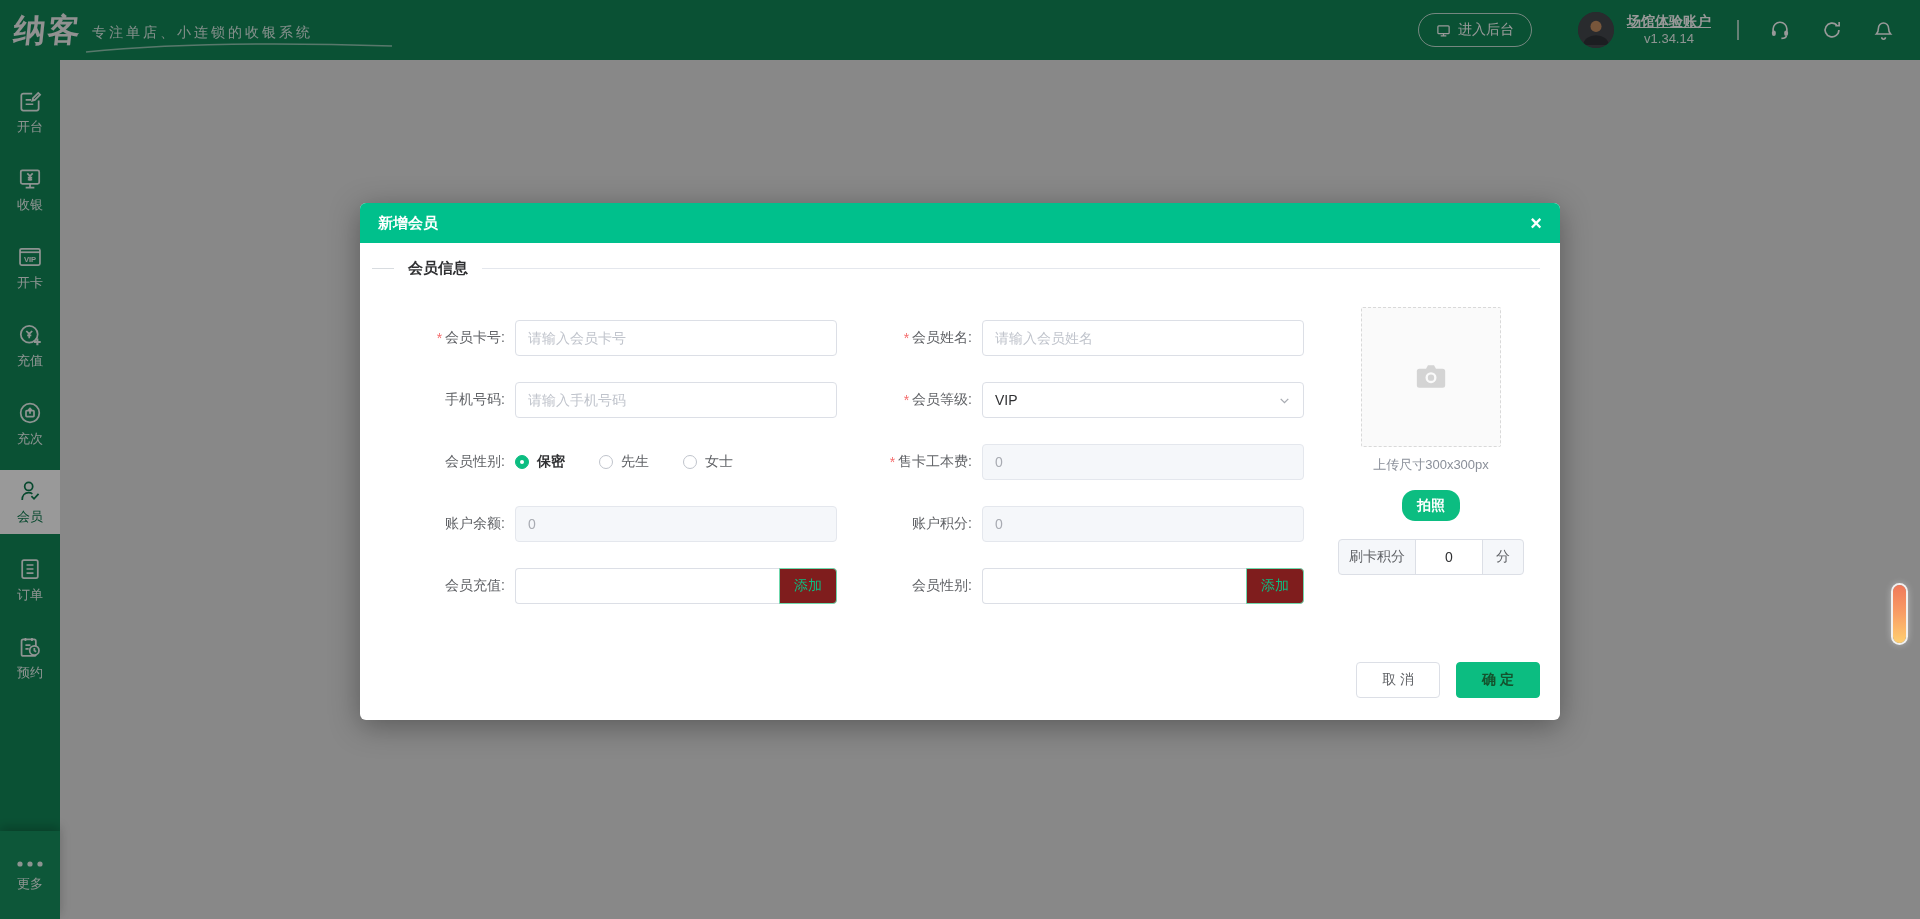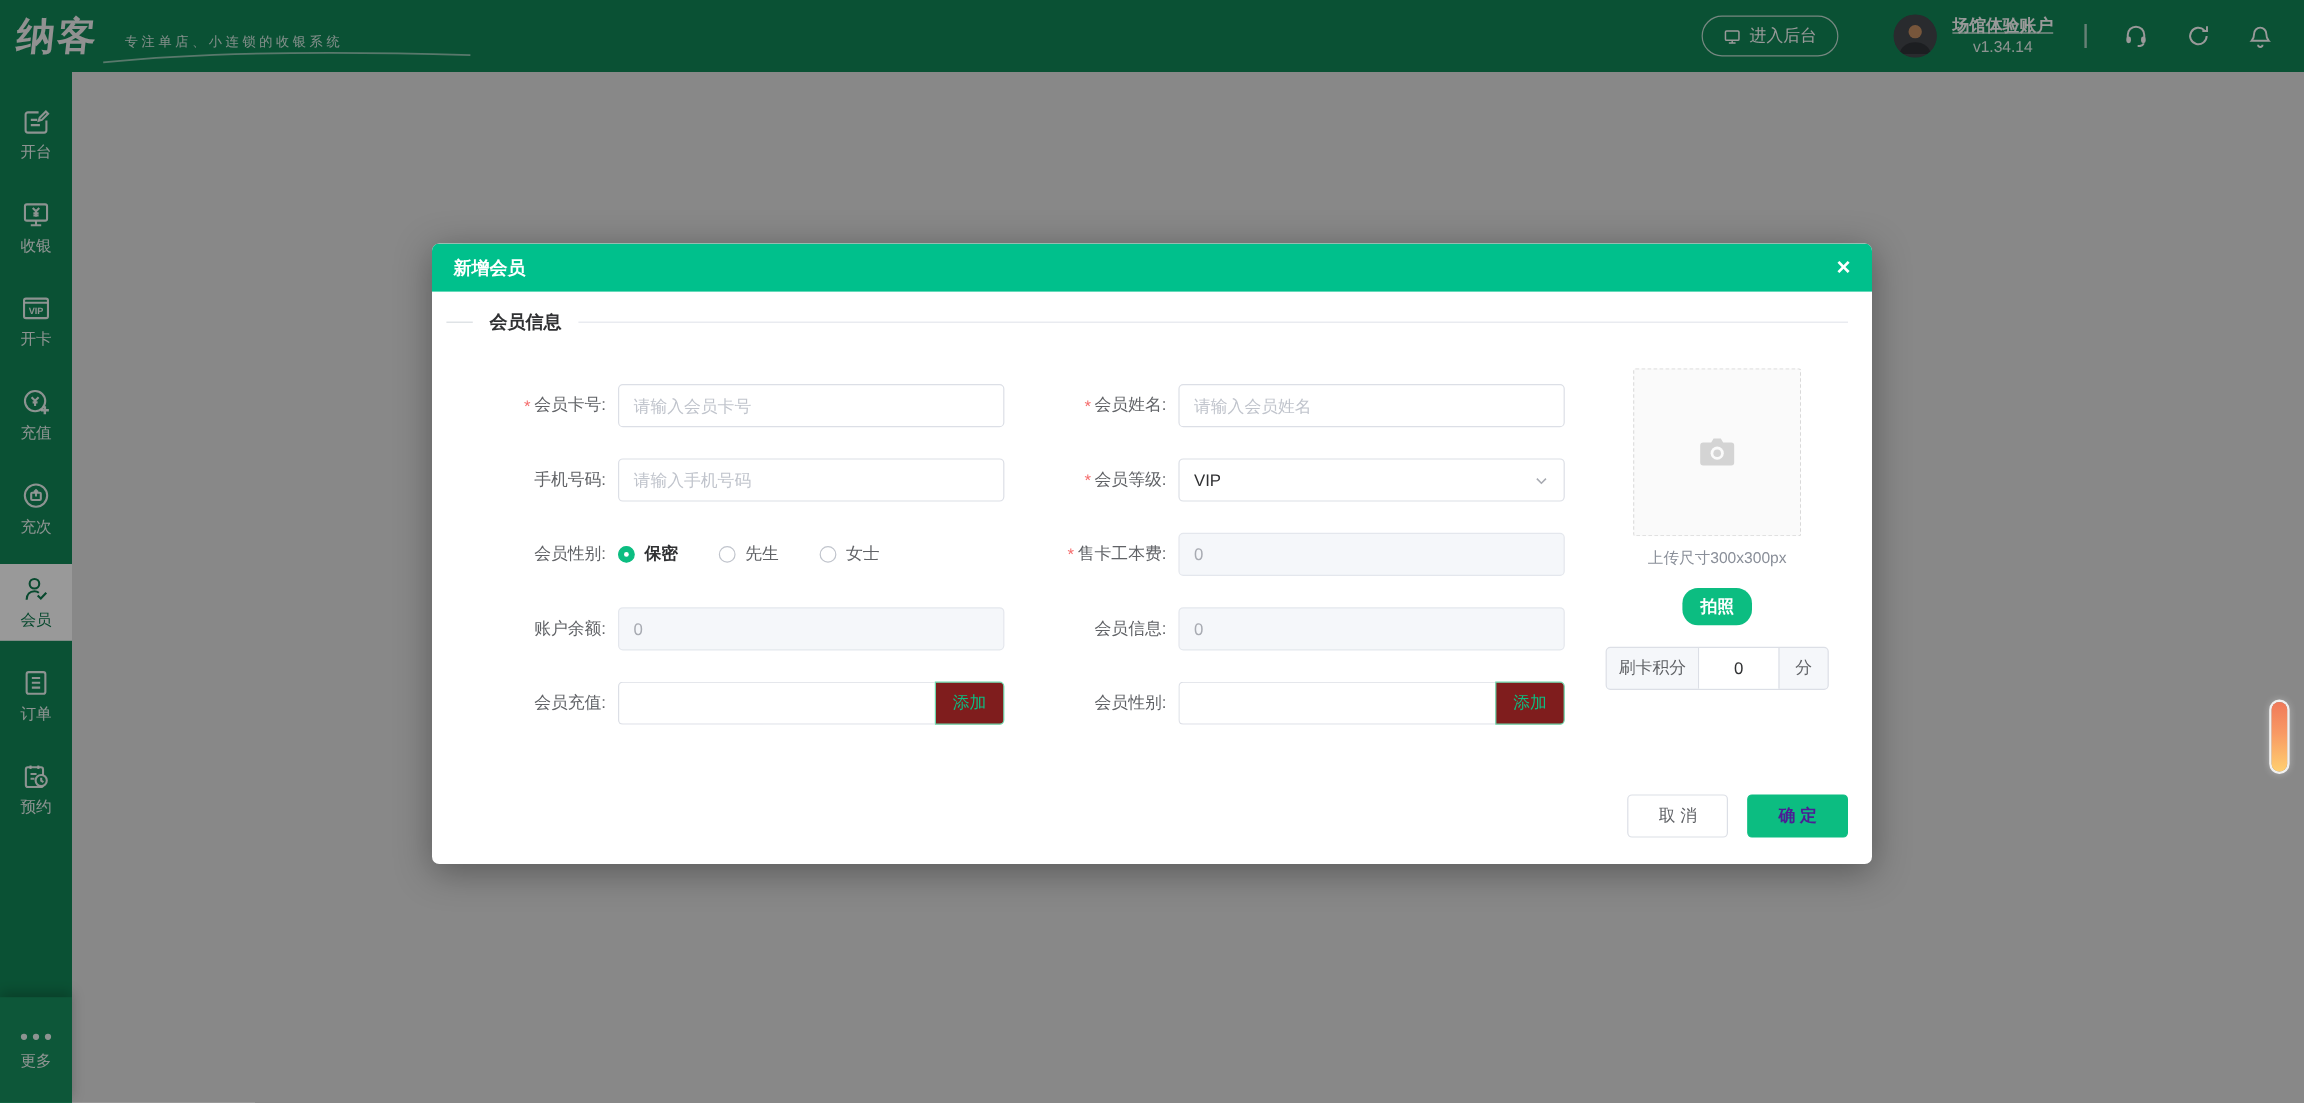--- a/index.html
+++ b/index.html
@@ -2,21 +2,21 @@
 <html><head>
 <meta charset="utf-8">
 <style>
   * { margin:0; padding:0; box-sizing:border-box; }
   html,body { width:1920px; height:919px; overflow:hidden; font-family:"Liberation Sans","DejaVu Sans",sans-serif; background:#e3e3e3; }
 
   
   .topbar { position:absolute; left:0; top:0; width:1920px; height:60px; background:#128858; display:flex; align-items:center; z-index:10; }
   .brand { display:flex; align-items:flex-end; margin-left:14px; position:relative; }
   .brand-logo { font-size:32px; font-weight:900; color:#f2f2f2; transform:skewX(-6deg); letter-spacing:2px; line-height:1; }
-  .brand-tagline { font-size:11px; color:rgba(255,255,255,.85); margin-left:22px; margin-bottom:4px; letter-spacing:3px; }
+  .brand-tagline { font-size:14px; color:rgba(255,255,255,.85); margin-left:10px; margin-bottom:4px; letter-spacing:3px; }
   .brand-swoosh { position:absolute; left:70px; bottom:-9px; }
   .topbar-right { margin-left:auto; display:flex; align-items:center; margin-right:26px; gap:4px; }
   .backstage-btn { display:flex; align-items:center; gap:7px; border:1px solid rgba(255,255,255,.75); border-radius:17px; height:34px; padding:0 17px; color:#fff; font-size:14px; cursor:pointer; background:transparent; }
   .avatar { width:36px; height:36px; border-radius:50%; overflow:hidden; background:#44474c; margin-left:42px; flex:none; }
   .account { margin-left:9px; text-align:center; color:#fff; line-height:1.25; }
   .account-name { font-size:14px; font-weight:bold;text-decoration:underline; }
   .account-version { font-size:13px; color:rgba(255,255,255,.92); }
   .topbar-divider { width:2px; height:20px; background:rgba(255,255,255,.65); margin:0 26px 0 22px; }
   .topbar-icon { color:#fff; margin-left:26px; display:flex; align-items:center; cursor:pointer; }
 
@@ -68,21 +68,21 @@
   .photo-box { width:140px; height:140px; border:1px dashed #d9d9d9; background:#fafafa; border-radius:2px; display:flex; align-items:center; justify-content:center; cursor:pointer; }
   .photo-hint { margin-top:9px; font-size:13px; color:#8a8f99; }
   .take-photo-btn { margin-top:16px; width:58px; height:31px; background:#0cbd81; color:#fff; border:none; border-radius:13px; font-size:14px; font-weight:bold; cursor:pointer; font-family:inherit; }
   .points-group { margin-top:18px; width:186px; height:36px; display:flex; border:1px solid #dcdfe6; border-radius:4px; overflow:hidden; background:#f5f7fa; }
   .points-prepend { padding:0 10px; display:flex; align-items:center; font-size:14px; color:#606266; border-right:1px solid #dcdfe6; flex:none; }
   .points-input { flex:1; min-width:0; border:none; outline:none; text-align:center; font-size:14px; color:#303133; background:#fff; font-family:inherit; }
   .points-append { padding:0 13px; display:flex; align-items:center; font-size:14px; color:#606266; border-left:1px solid #dcdfe6; flex:none; }
 
   .modal-footer { position:absolute; right:20px; bottom:22px; display:flex; gap:16px; }
   .btn-cancel { height:36px; padding:0 25px; background:#fff; border:1px solid #dcdfe6; border-radius:4px; color:#606266; font-size:14px; cursor:pointer; font-family:inherit; }
-  .btn-confirm { height:36px; padding:0 25px; background:#0cbd81; border:1px solid #0cbd81; border-radius:4px; color:#4c1d95; font-size:14px; font-weight:bold; cursor:pointer; font-family:inherit; }
+  .btn-confirm { height:36px; padding:0 25px; background:#0cbd81; border:1px solid #0cbd81; border-radius:4px; color:#14532d; font-size:14px; font-weight:bold; cursor:pointer; font-family:inherit; }
 
   
   .float-pill { position:absolute; left:1893px; top:585px; width:13px; height:58px; border-radius:8px; background:linear-gradient(180deg,#f0795a 0%,#f89a64 45%,#ffcf70 100%); box-shadow:0 0 0 2px rgba(255,255,255,.85), 0 0 8px rgba(255,255,255,.6); z-index:120; cursor:pointer; }
 
   svg { display:block; }
 </style>
 </head>
 <body>
 
 <div class="topbar">
@@ -299,21 +299,21 @@
           <span class="req">*</span>
           <span>售卡工本费:</span>
         </div>
       <input class="f-input" disabled="" value="0" style="">
 
       <div class="f-label">
           <span>账户余额:</span>
         </div>
       <input class="f-input" disabled="" value="0" style="">
       <div class="f-label">
-          <span>会员信息:</span>
+          <span>账户积分:</span>
         </div>
       <input class="f-input" disabled="" value="0" style="">
 
       <div class="f-label">
           <span>会员充值:</span>
         </div>
       <div class="addon-group">
         <input class="addon-input" style="">
         <button class="addon-btn">添加</button>
       </div>

